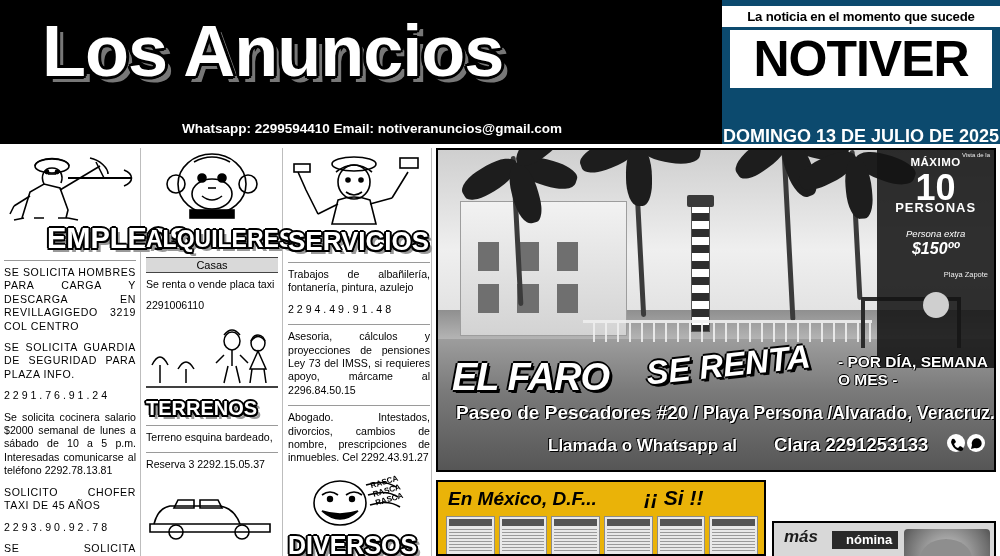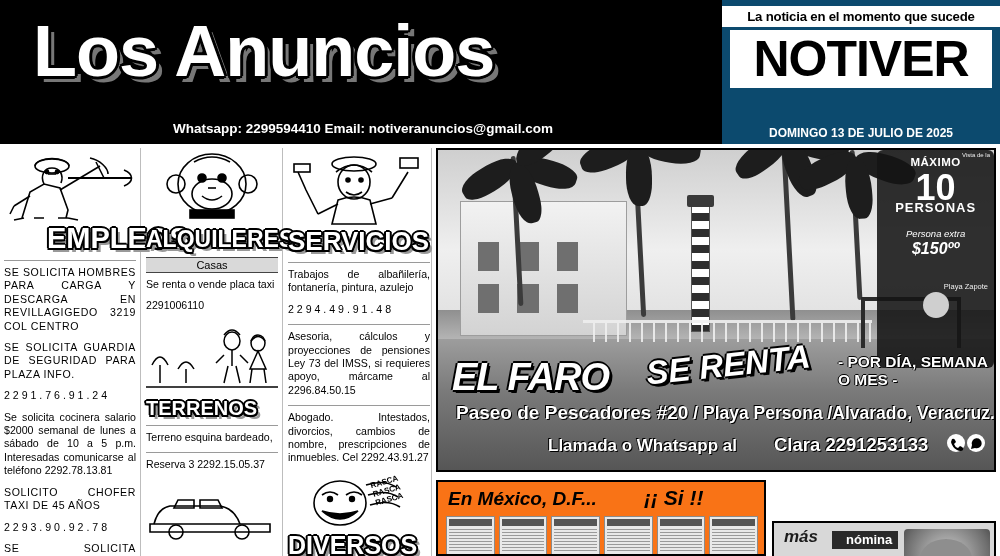--- a/index.html
+++ b/index.html
@@ -13,21 +13,21 @@
     position: relative;
   }
   .page { position: relative; width: 1000px; height: 556px; }
 
   
   .masthead {
     position: absolute; left: 0; top: 0; width: 1000px; height: 144px;
     background: #000;
   }
   .masthead-left {
-    position: absolute; left: 3px; top: 0; width: 720px; height: 144px;
+    position: absolute; left: 12px; top: 0; width: 720px; height: 144px;
   }
   .logo-title {
     position: absolute; left: 30px; top: 10px;
     font-family: "Liberation Sans", sans-serif;
     font-weight: bold;
     font-size: 72px;
     letter-spacing: -1px;
     color: #ffffff;
     -webkit-text-stroke: 0px;
     text-shadow:
@@ -66,21 +66,21 @@
   .notiver-word {
     position: absolute; left: 0; top: 0; width: 262px; height: 58px;
     line-height: 58px; text-align: center;
     font-family: "Liberation Sans", sans-serif;
     font-weight: bold; font-size: 50px; letter-spacing: -1px;
     color: #000;
   }
   .notiver-date {
     position: absolute; left: 0; top: 126px; width: 278px;
     text-align: center; color: #fff;
-    font-size: 12px; font-weight: bold;
+    font-size: 18px; font-weight: bold;
   }
 
   
   .content { position: absolute; left: 0; top: 148px; width: 1000px; height: 408px; }
 
   .col { position: absolute; top: 0; }
   .col1 { left: 4px; width: 132px; }
   .col2 { left: 146px; width: 132px; }
   .col3 { left: 288px; width: 142px; }
 
@@ -179,21 +179,20 @@
   }
   .playset {
     position: absolute; right: 6%; top: 46%; width: 18%; height: 16%;
     border-left: 4px solid #2b2b2b; border-right: 4px solid #2b2b2b; border-top: 4px solid #2b2b2b;
   }
 
   .panel-right {
     position: absolute; right: 0; top: 0; width: 21%; height: 68%;
     background: rgba(20,20,20,0.88);
     color: #fff;
-    border-radius: 6px;
   }
   .panel-max {
     position: absolute; left: 0; top: 6px; width: 100%;
     text-align: center; font-size: 11.5px; font-weight: bold; letter-spacing: .5px;
   }
   .panel-num {
     position: absolute; left: 0; top: 19px; width: 100%;
     text-align: center; font-size: 36px; font-weight: bold; line-height: 38px;
   }
   .panel-personas {
@@ -207,21 +206,21 @@
   }
   .panel-price {
     position: absolute; left: 10%; top: 90px; width: 80%;
     text-align: center; font-size: 16px; font-weight: bold;
     font-style: italic;
   }
   .panel-smalltop {
     position: absolute; right: 4px; top: 2px; font-size: 6px; color: #eee;
   }
   .panel-smallmid {
-    position: absolute; right: 6px; top: 132px; font-size: 7.5px; color: #eee;
+    position: absolute; right: 6px; top: 120px; font-size: 7.5px; color: #eee;
   }
   .panel-circle {
     position: absolute; left: 50%; top: 142px; width: 26px; height: 26px;
     margin-left: -13px; border-radius: 50%; background: #cfcfcf;
   }
 
   .faro-title {
     position: absolute; left: 14px; top: 206px;
     font-size: 38px; font-weight: bold; font-style: italic;
     color: #fff;
@@ -257,21 +256,21 @@
     text-shadow: 1px 1px 0 #000, -1px -1px 0 #000;
   }
   .wa-icons {
     position: absolute; right: 8px; top: 282px;
     color: #fff; font-size: 18px;
   }
 
   
   .bottom-left {
     position: absolute; left: 436px; top: 332px; width: 330px; height: 76px;
-    border: 2px solid #000; background: #f97316; overflow: hidden;
+    border: 2px solid #000; background: #eab308; overflow: hidden;
   }
   .bl-title {
     position: absolute; left: 10px; top: 6px;
     font-size: 19px; font-weight: bold; font-style: italic;
   }
   .bl-si {
     position: absolute; left: 206px; top: 4px;
     font-size: 21px; font-weight: bold; font-style: italic;
   }
   .bl-papers {

